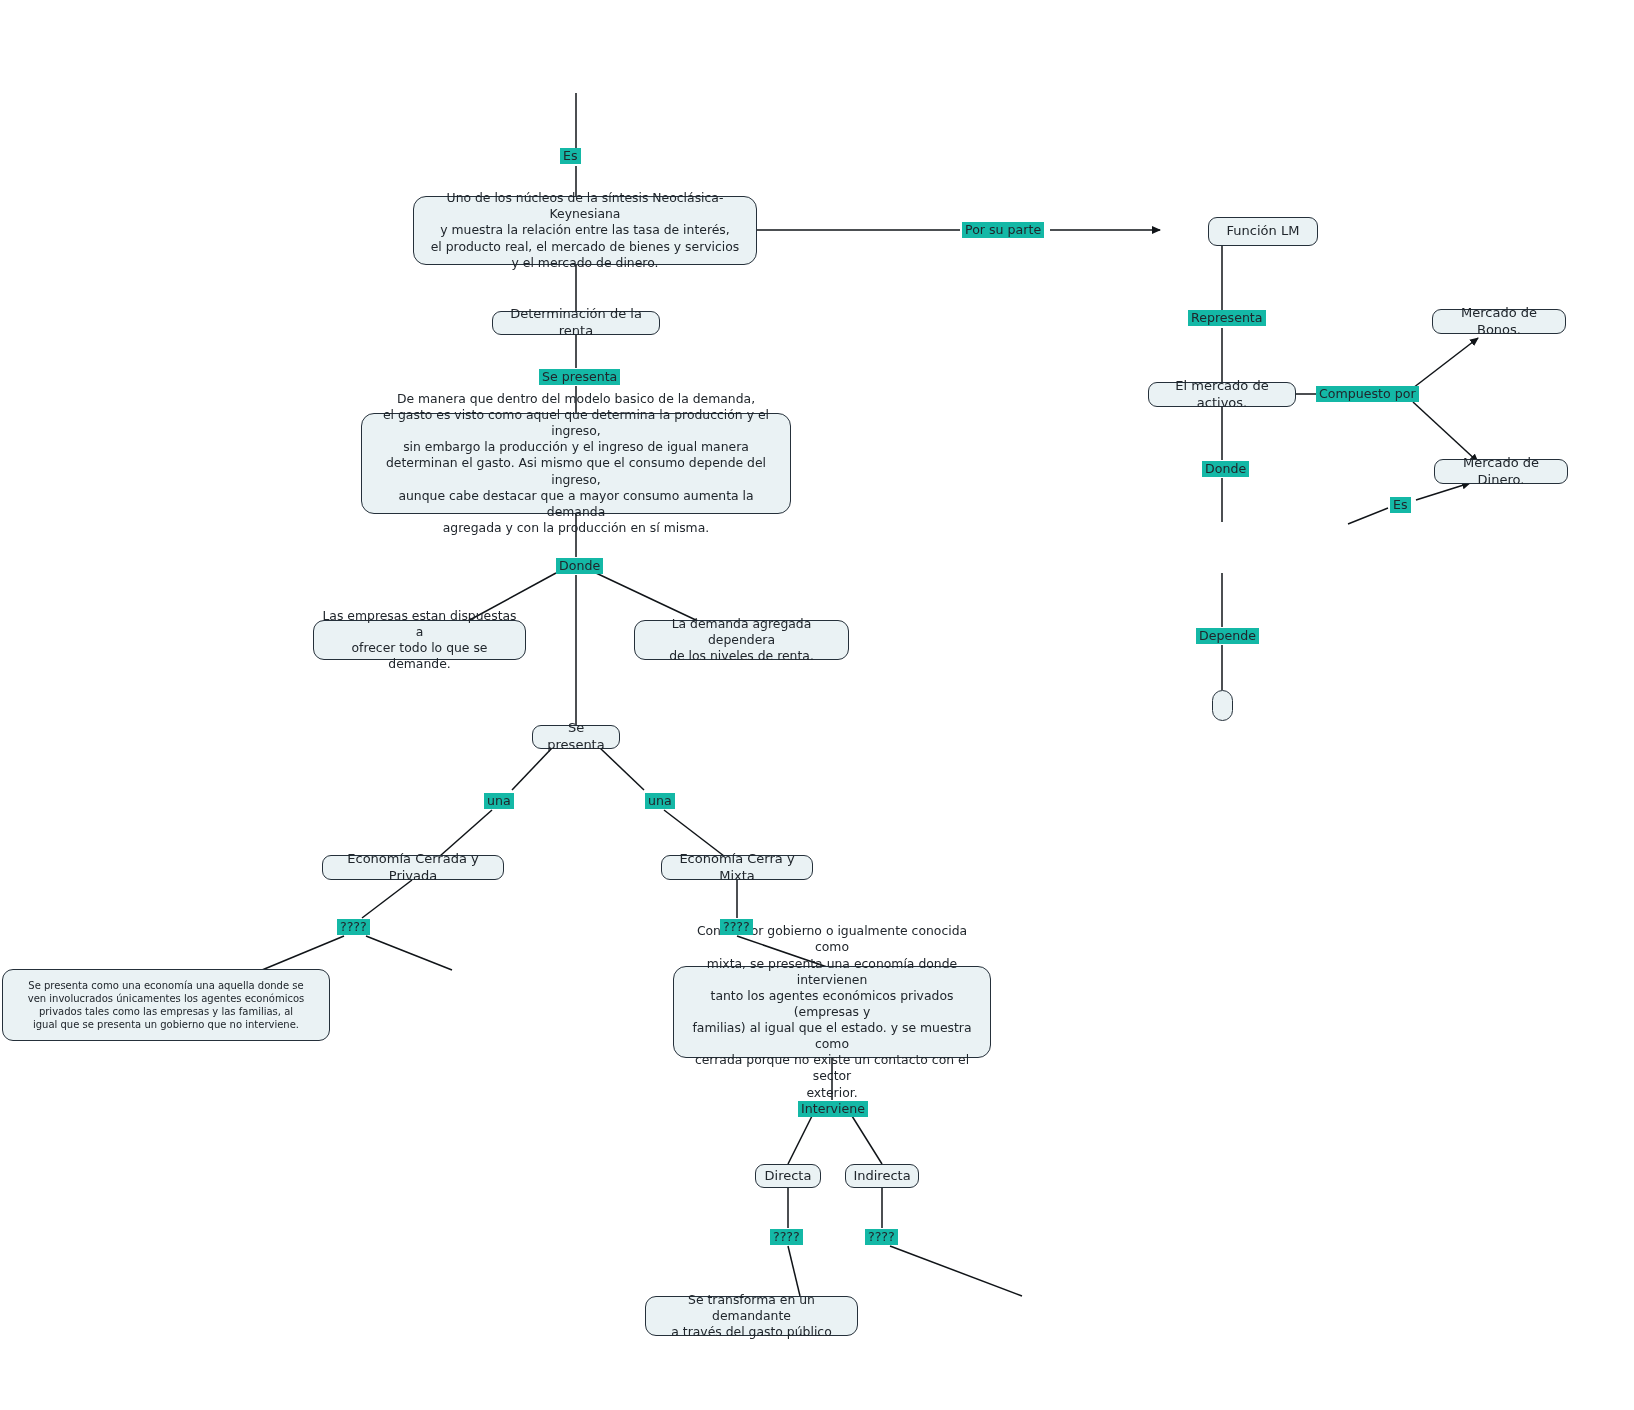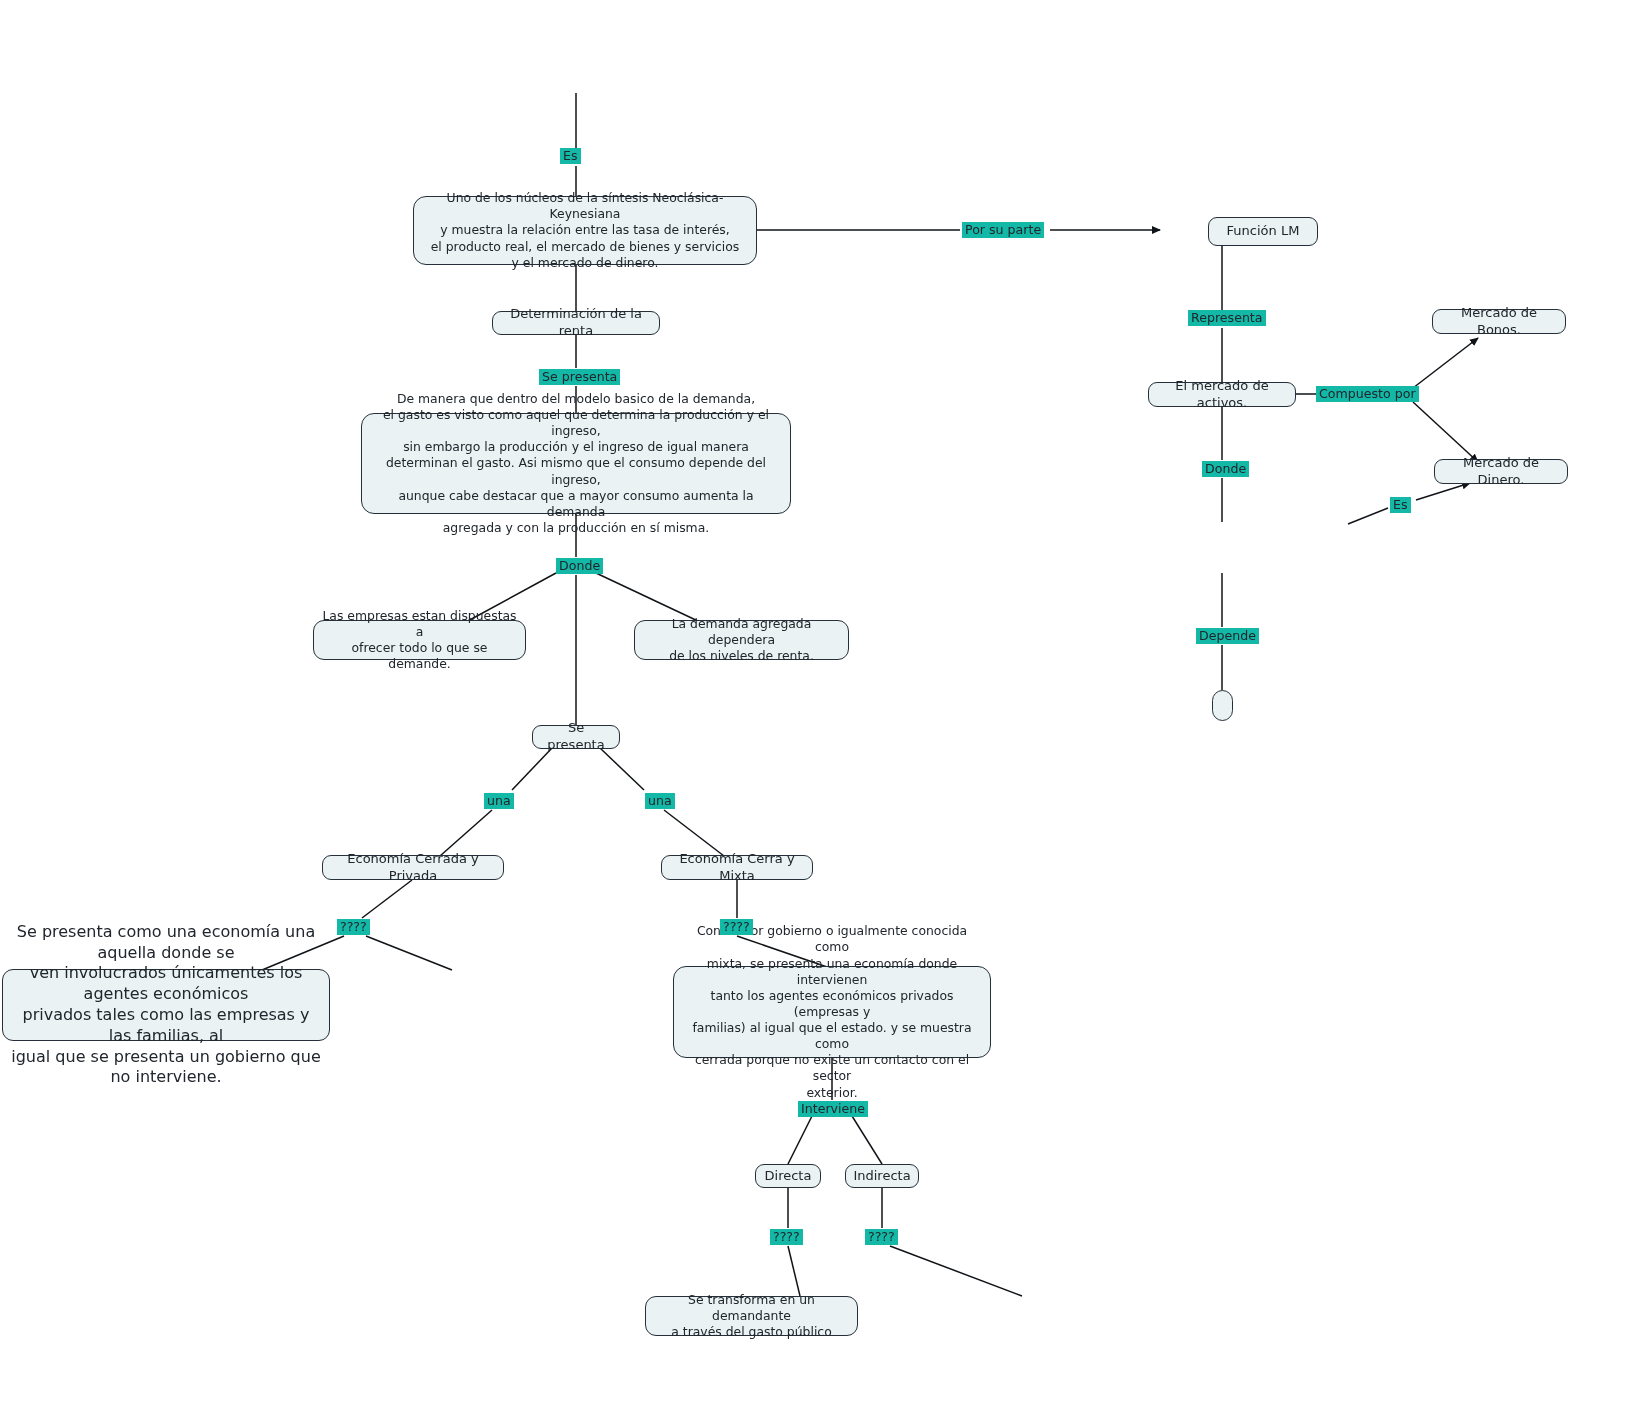--- a/index.html
+++ b/index.html
@@ -176,21 +176,21 @@
   <div class="link-label" style="left:484px; top:793px;">una</div>
   <div class="link-label" style="left:645px; top:793px;">una</div>
 
   <div class="node pill" style="left:322px; top:855px; width:182px; height:25px;">Economía Cerrada y Privada</div>
 
   <div class="node pill" style="left:661px; top:855px; width:152px; height:25px;">Economía Cerra y Mixta</div>
 
   <div class="link-label" style="left:337px; top:919px;">????</div>
   <div class="link-label" style="left:720px; top:919px;">????</div>
 
-  <div class="node" style="left:2px; top:969px; width:328px; height:72px; font-size:16px;">Se presenta como una economía una aquella donde se
+  <div class="node" style="left:2px; top:969px; width:328px; height:72px; font-size:10px;">Se presenta como una economía una aquella donde se
 ven involucrados únicamentes los agentes económicos
 privados tales como las empresas y las familias, al
 igual que se presenta un gobierno que no interviene.</div>
 
 
   <div class="node big" style="left:673px; top:966px; width:318px; height:92px; font-size:12.4px;">Con sector gobierno o igualmente conocida como
 mixta, se presenta una economía donde intervienen
 tanto los agentes económicos privados (empresas y
 familias) al igual que el estado. y se muestra como
 cerrada porque no existe un contacto con el sector

